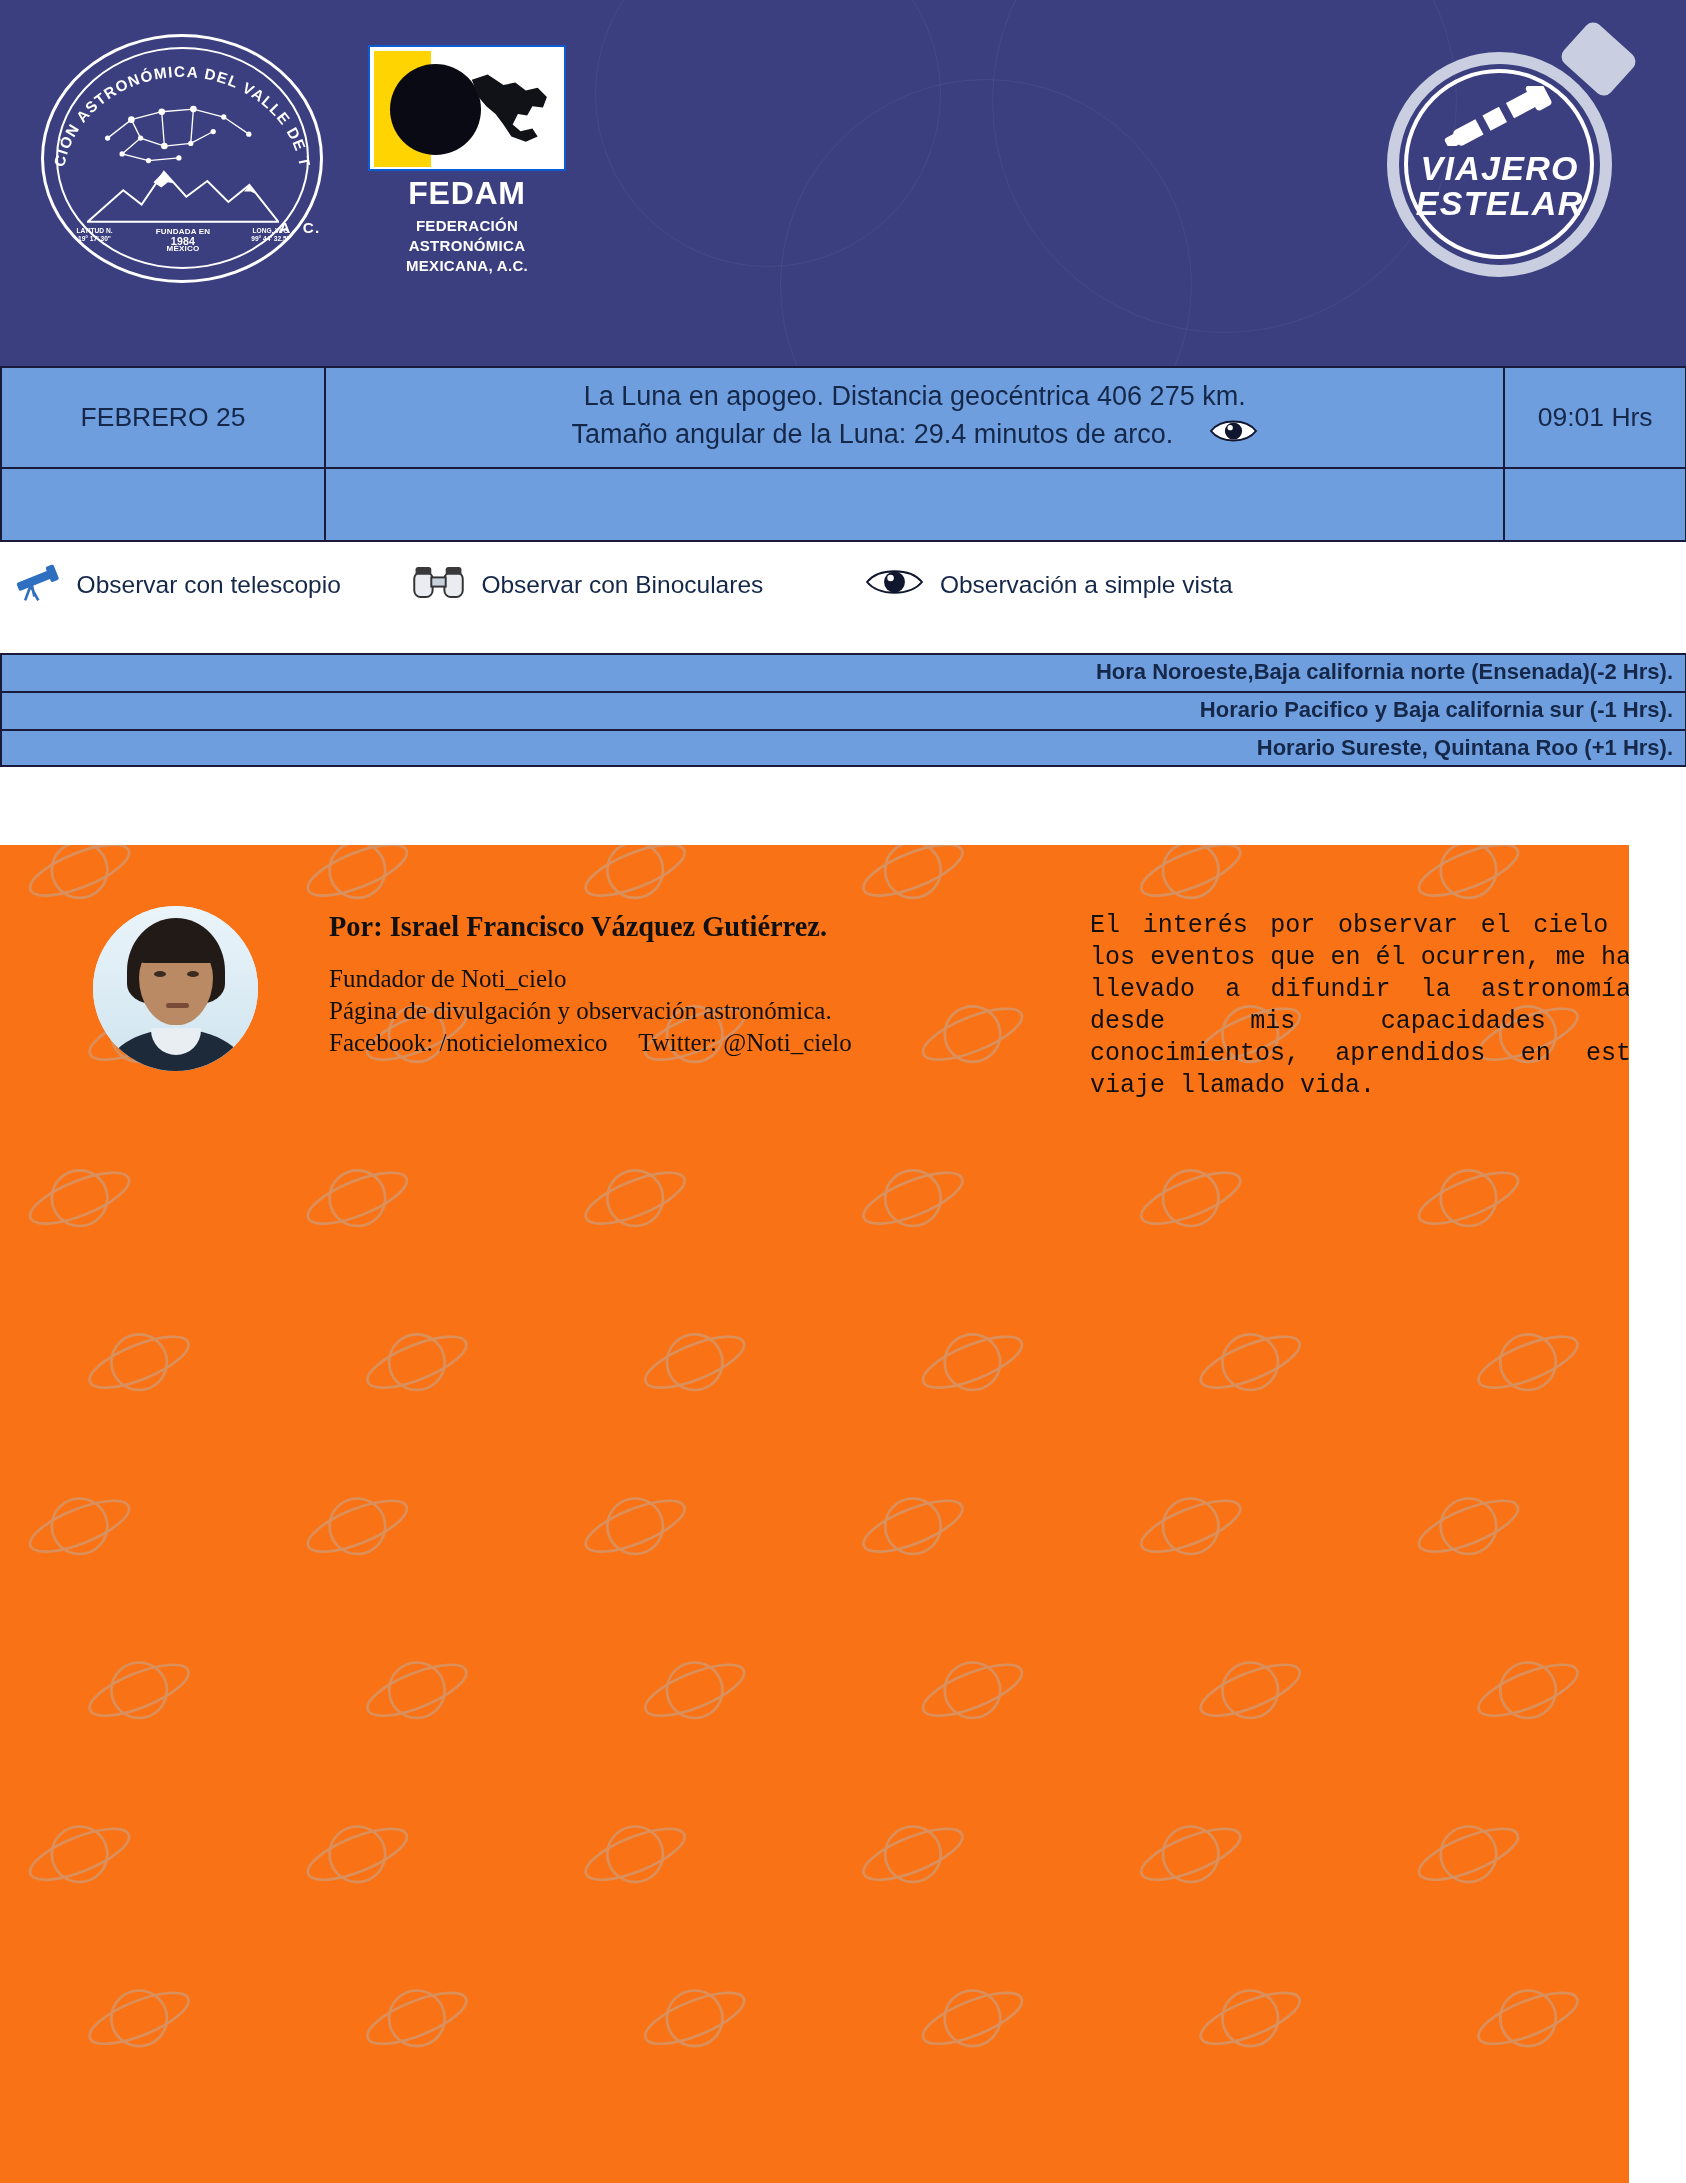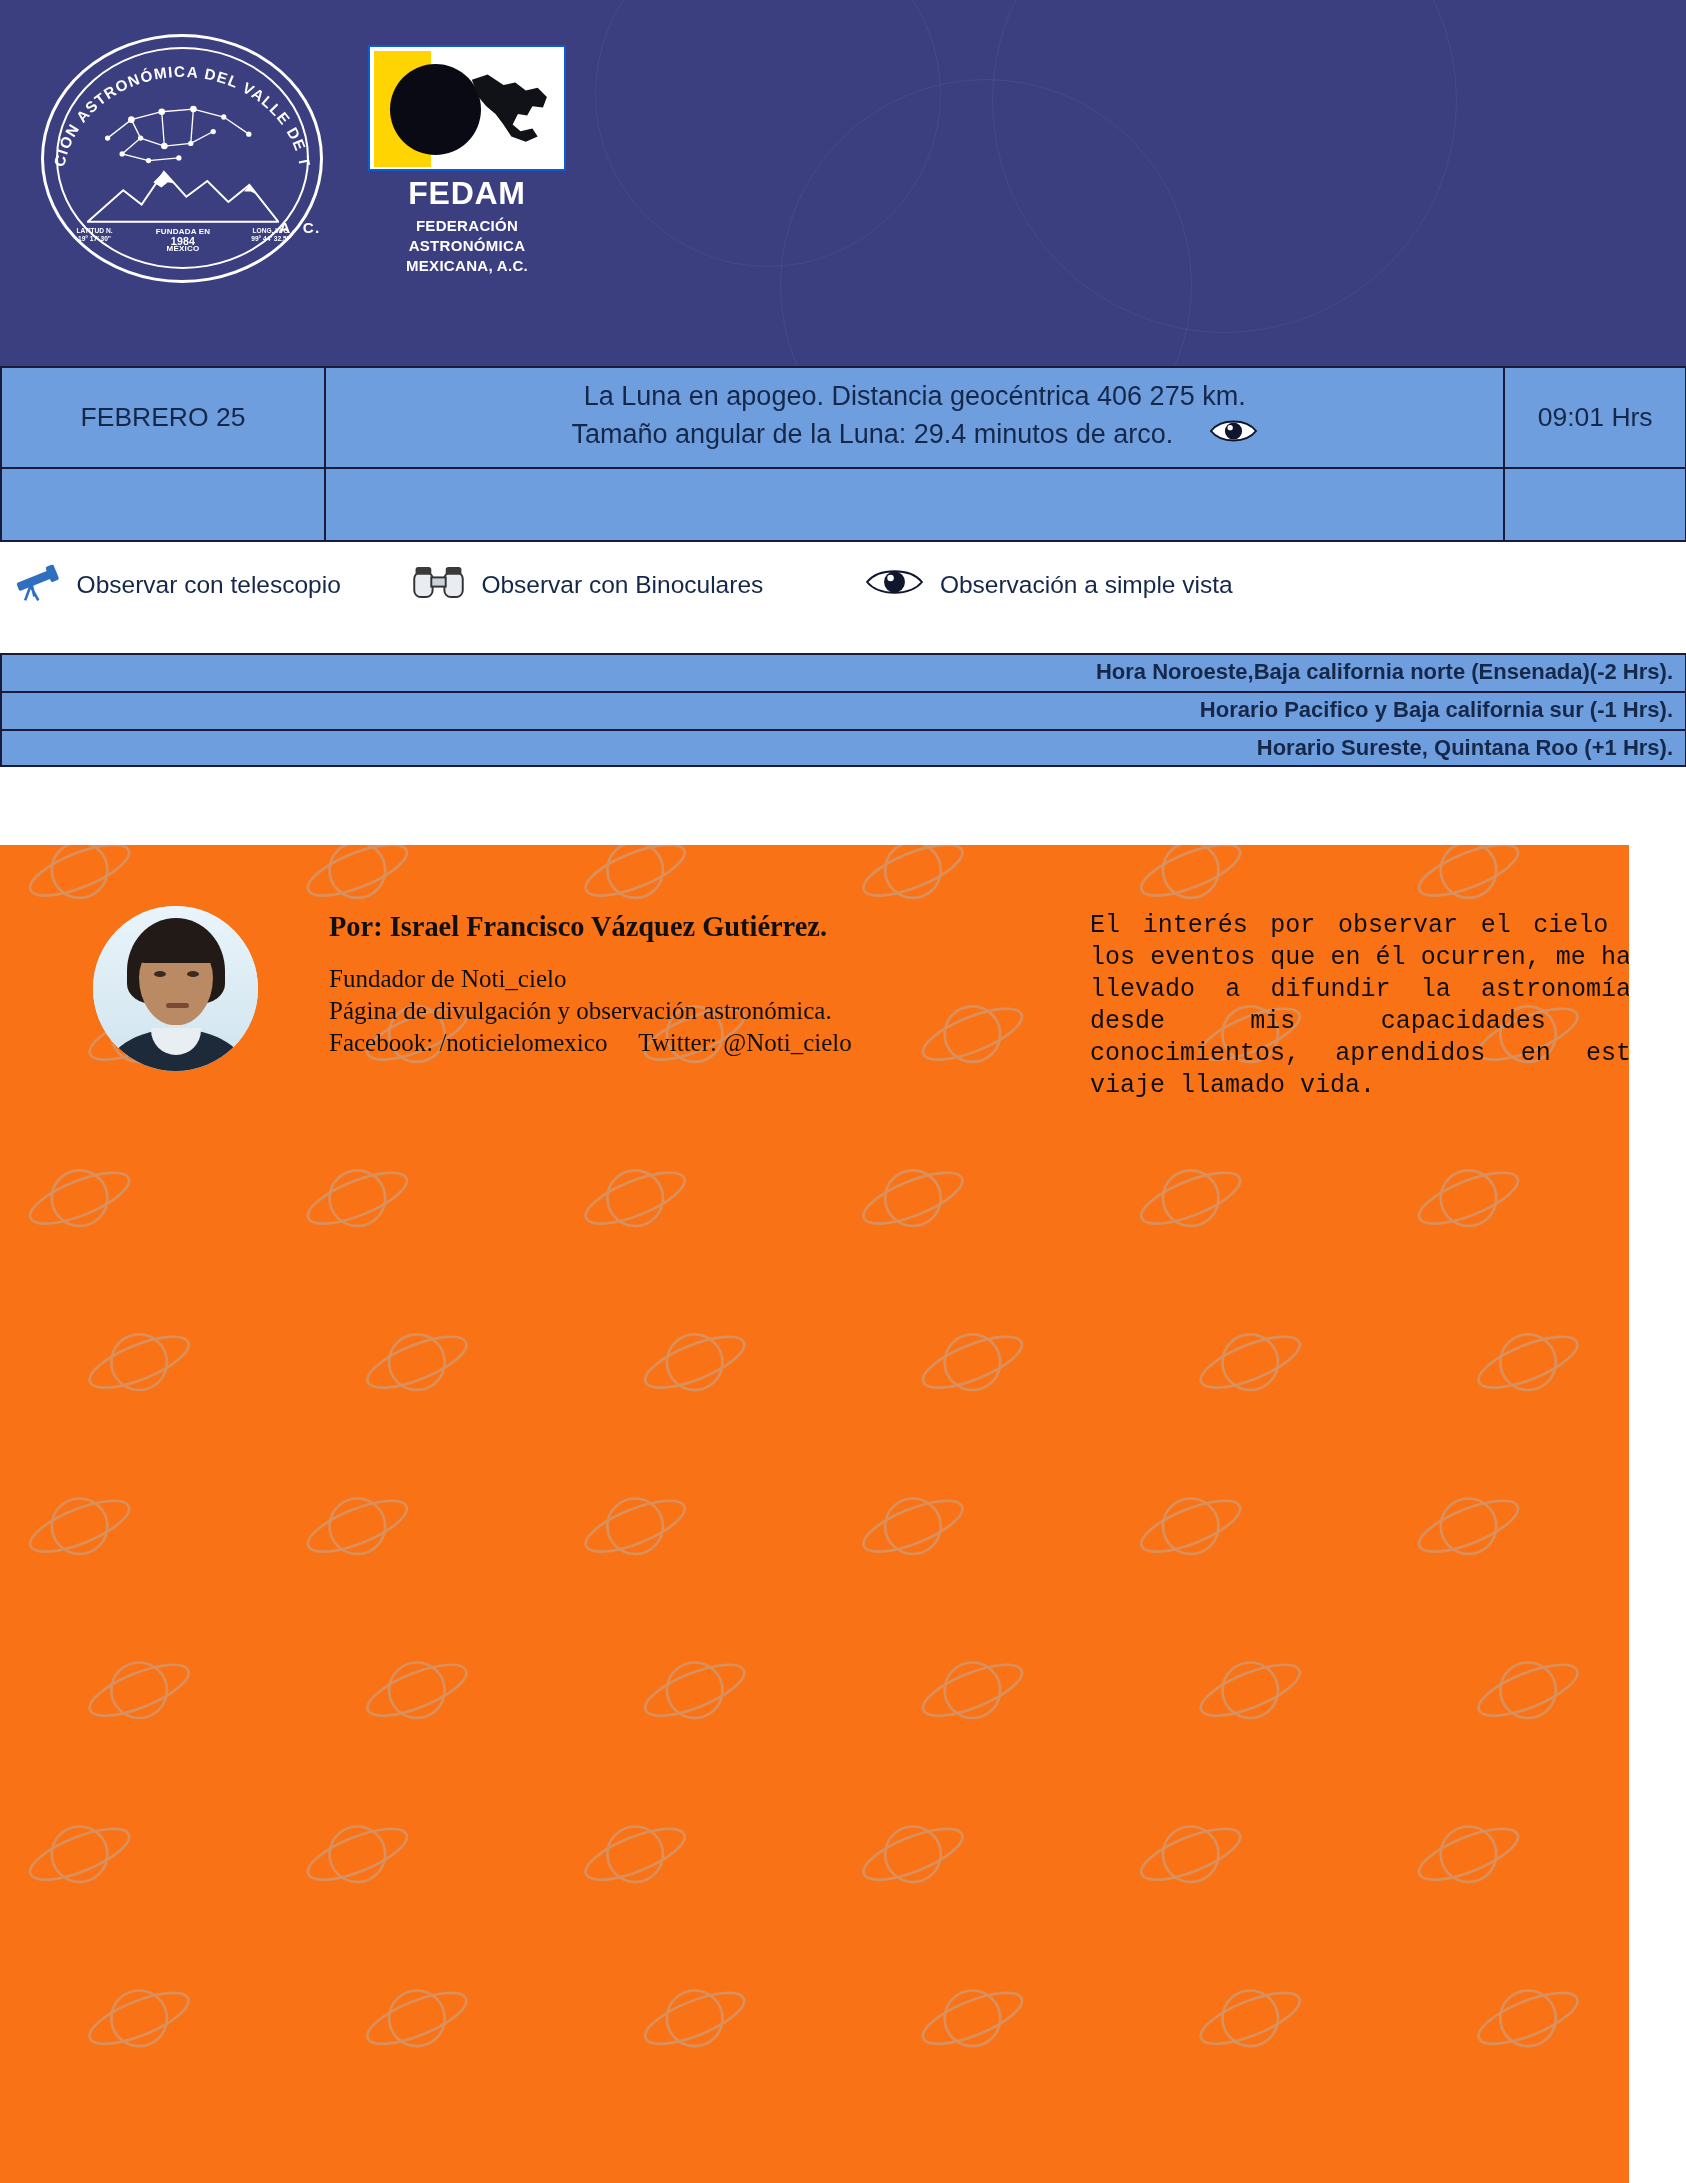--- a/index.html
+++ b/index.html
@@ -493,20 +493,36 @@
       </svg>
     </div>
     <div class="fedam-word">FEDAM</div>
     <div class="fedam-sub">
       <div>FEDERACIÓN</div>
       <div>ASTRONÓMICA</div>
       <div>MEXICANA, A.C.</div>
     </div>
   </div>
 
+  <div class="logo-viajero">
+    <div class="viajero-handle"></div>
+    <div class="viajero-ring"></div>
+    <div class="viajero-ring2"></div>
+    <svg class="viajero-scope" viewBox="0 0 190 90">
+      <g transform="rotate(-28 95 45)">
+        <rect x="20" y="32" width="132" height="26" rx="6" fill="#ffffff"></rect>
+        <rect x="148" y="24" width="26" height="42" rx="6" fill="#ffffff"></rect>
+        <rect x="4" y="36" width="20" height="18" rx="4" fill="#ffffff"></rect>
+        <rect x="60" y="26" width="12" height="38" rx="3" fill="#3b3f7f"></rect>
+        <rect x="100" y="26" width="12" height="38" rx="3" fill="#3b3f7f"></rect>
+      </g>
+    </svg>
+    <div class="viajero-word1">VIAJERO</div>
+    <div class="viajero-word2">ESTELAR</div>
+  </div>
 </div>
 
 <div class="table-wrap">
   <table class="evt-table">
     <tbody>
         <tr>
       <td class="evt-date">FEBRERO 25</td>
       <td class="evt-desc">
         <div>La Luna en apogeo. Distancia geocéntrica 406 275 km.</div>
         <div class="line2-wrap">Tamaño angular de la Luna: 29.4 minutos de arco.</div>

